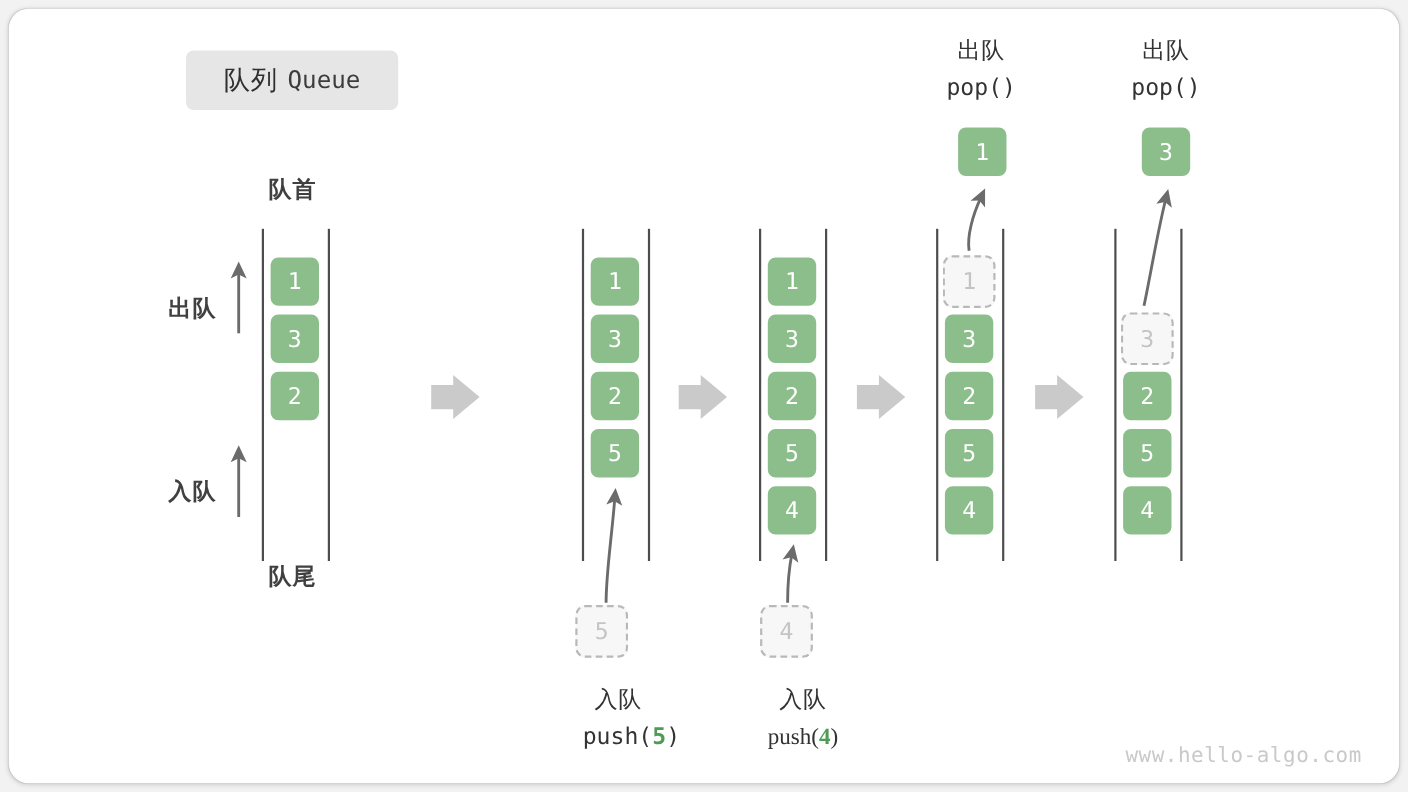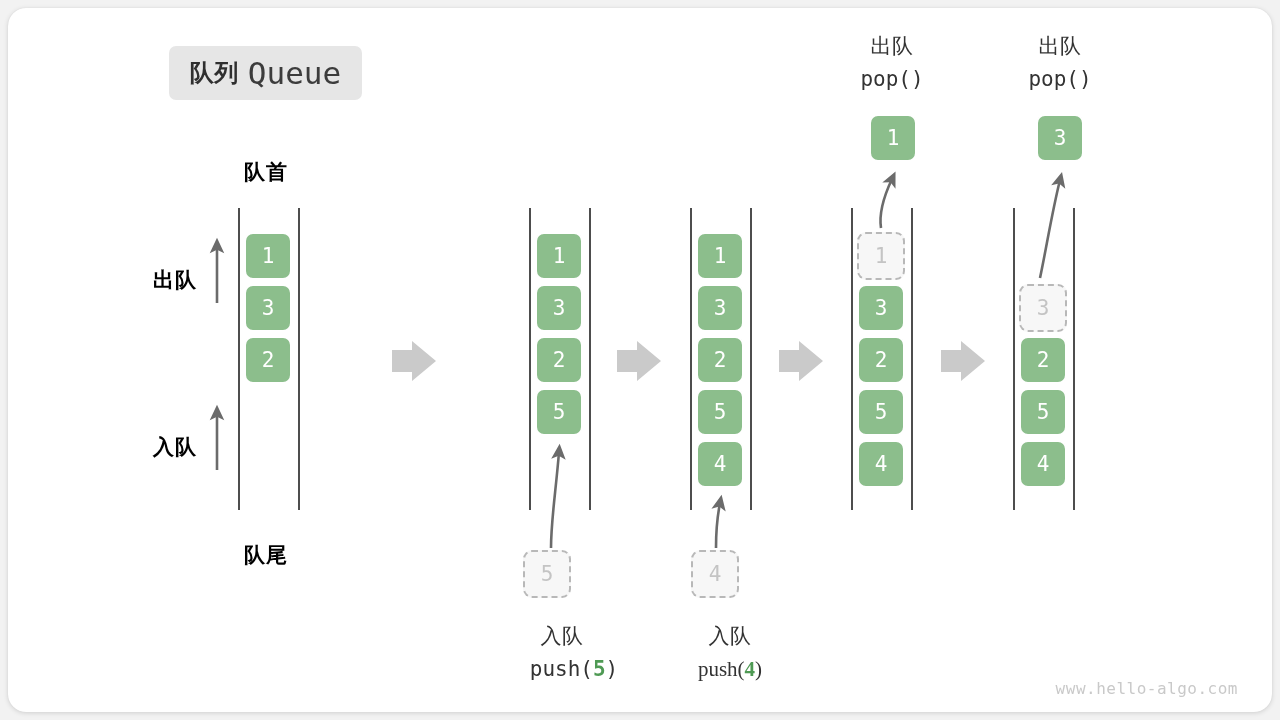--- a/index.html
+++ b/index.html
@@ -39,34 +39,34 @@
     height: 54px;
     background: #e6e6e6;
     border-radius: 7px;
     display: flex;
     align-items: center;
     justify-content: center;
     gap: 9px;
   }
   .title-cn {
     font-size: 24px;
-    font-weight: bold;
+    font-weight: normal;
     color: #2f2f2f;
     letter-spacing: 0.5px;
   }
   .title-en {
     font-family: "DejaVu Sans Mono", "Liberation Mono", monospace;
-    font-size: 31px;
+    font-size: 22px;
     color: #3c3c3c;
   }
 
   
   .lbl {
     position: absolute;
-    color: #000000;
+    color: #404040;
     white-space: nowrap;
   }
   .lbl-bold-cn {
     font-size: 21px;
     font-weight: bold;
     letter-spacing: 1px;
   }
   .lbl-cn {
     font-size: 21px;
     font-weight: normal;
@@ -120,38 +120,38 @@
     height: 720px;
     pointer-events: none;
   }
 
   
   .watermark {
     position: absolute;
     right: 42px;
     bottom: 22px;
     font-family: "DejaVu Sans Mono", "Liberation Mono", monospace;
-    font-size: 16px;
+    font-size: 19px;
     color: #c9c9c9;
     letter-spacing: 0.5px;
   }
 </style>
 </head>
 <body>
 
 <div id="stage">
   <div class="card"></div>
 
   <div class="title-badge">
     <span class="title-cn">队列</span>
     <span class="title-en">Queue</span>
   </div>
 
   <div class="lbl lbl-bold-cn center" style="left:266px; top:158px;">队首</div>
-  <div class="lbl lbl-bold-cn center" style="left:266px; top:541px;">队尾</div>
+  <div class="lbl lbl-bold-cn center" style="left:266px; top:510px;">队尾</div>
   <div class="lbl lbl-bold-cn center" style="left:175px; top:266px;">出队</div>
   <div class="lbl lbl-bold-cn center" style="left:175px; top:433px;">入队</div>
 
   <div class="rail" style="left:238px; top:208px; height:302px;"></div>
   <div class="rail" style="left:298px; top:208px; height:302px;"></div>
 
   <div class="box filled" style="left:244px; top:232px;">1</div>
   <div class="box filled" style="left:244px; top:284px;">3</div>
   <div class="box filled" style="left:244px; top:336px;">2</div>
 

